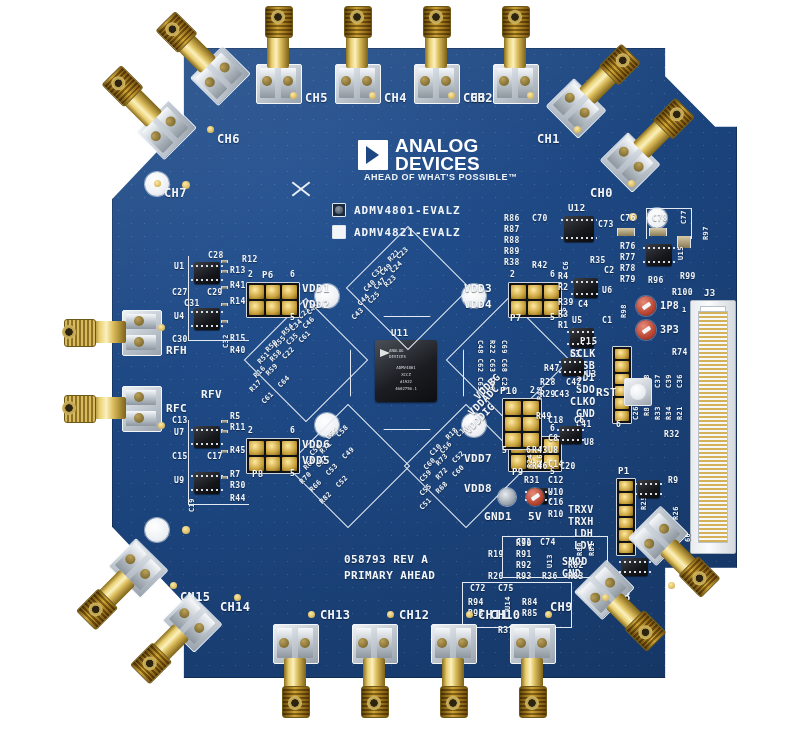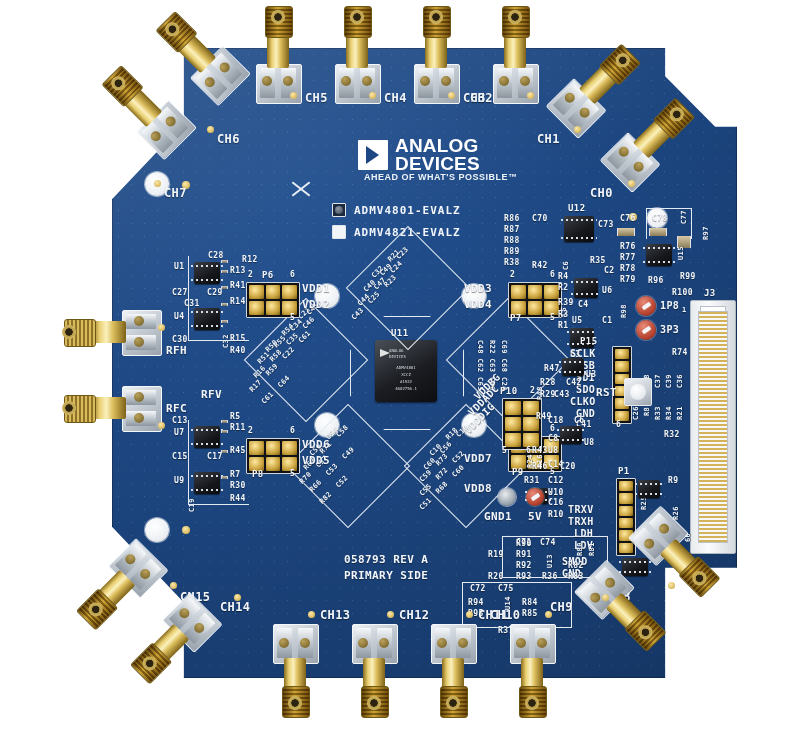--- a/index.html
+++ b/index.html
@@ -243,21 +243,21 @@
       <div class="chk filled"></div>
       <span>ADMV4801-EVALZ</span>
     </div>
     <div class="chkrow" style="left:220px;top:177px;">
       <div class="chk"></div>
       <span>ADMV4821-EVALZ</span>
     </div>
     <div id="xmark"></div>
 
     <div class="silk s11" style="left:232px;top:505px;">058793 REV A</div>
-    <div class="silk s11" style="left:232px;top:521px;">PRIMARY SIDE</div>
+    <div class="silk s11" style="left:232px;top:521px;">PRIMARY AHEAD</div>
 
     <div class="silk s9" style="left:279px;top:280px;">U11</div>
     <div style="position:absolute;left:263px;top:292px;width:62px;height:62px;background:linear-gradient(150deg,#4a4f57,#1b1d22 55%,#0d0e11);border-radius:3px;box-shadow:0 1px 2px rgba(0,0,0,.6);">
       <div style="position:absolute;left:5px;top:9px;width:10px;height:8px;background:#ffffff;clip-path:polygon(0 0,0 100%,100% 50%);opacity:.85;"></div>
       <div class="chip-label" style="left:0;top:8px;padding-left:14px;text-align:left;">ANALOG</div>
       <div class="chip-label" style="left:0;top:14px;padding-left:14px;text-align:left;">DEVICES</div>
       <div class="chip-label" style="left:0;top:25px;">ADMV4801</div>
       <div class="chip-label" style="left:0;top:32px;">XCCZ</div>
       <div class="chip-label" style="left:0;top:39px;">#1922</div>
       <div class="chip-label" style="left:0;top:46px;">4602756.1</div>

